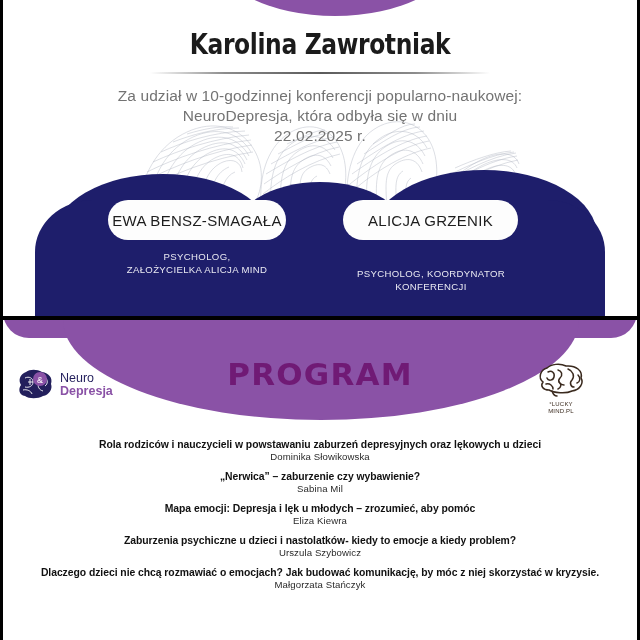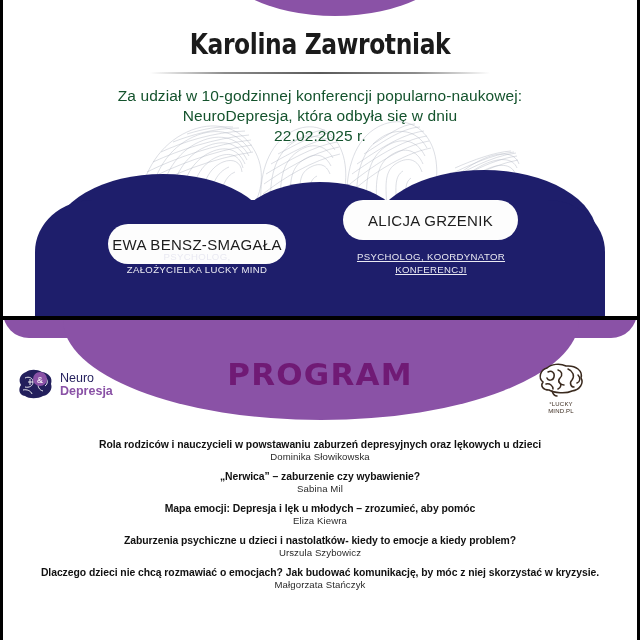--- a/index.html
+++ b/index.html
@@ -50,21 +50,21 @@
   }
   #name-rule {
     position:absolute; left:147px; top:72px; width:340px; height:2px;
     background:linear-gradient(to right, rgba(255,255,255,0) 0%, #8c8c8c 22%, #5a5a5a 50%, #8c8c8c 78%, rgba(255,255,255,0) 100%);
   }
   #award-text {
     position:absolute; left:60px; top:86px; width:514px;
     text-align:center;
     font-size:15.5px;
     line-height:20px;
-    color:#14532d;
+    color:#737373;
     letter-spacing:.1px;
   }
   #award-text div { white-space:nowrap; }
 
   
   #navy-block {
     position:absolute; left:32px; top:168px;
     width:570px; height:150px;
   }
   .navy-lobe { position:absolute; background:#1e1e6b; }
@@ -88,33 +88,33 @@
     background:#fdfdfd;
     border-radius:22px;
     height:40px;
     display:flex; align-items:center; justify-content:center;
     color:#1d1d1d;
     font-size:15px;
     letter-spacing:.3px;
     white-space:nowrap;
     padding:0 14px;
   }
-  #pill-left  { left:105px; top:200px; width:178px;margin-top:24px; }
+  #pill-left  { left:105px; top:200px; width:178px; }
   #pill-right { left:340px; top:200px; width:175px; }
 
   .speaker-role {
     position:absolute;
     text-align:center;
     color:#e9e9f2;
     font-size:9.6px;
     line-height:13px;
     letter-spacing:.35px;
   }
   #role-left  { left:95px; top:250px; width:198px; }
-  #role-right { left:330px; top:250px; width:196px;text-decoration:underline; }
+  #role-right { left:330px; top:267px; width:196px; }
 
   #divider-line {
     position:absolute; left:0; top:316px; width:634px; height:4px; background:#000;
   }
 
   
   #program-panel {
     position:absolute; left:0; top:320px; width:634px; height:320px;
     background:#fff; overflow:hidden;
   }
@@ -257,21 +257,21 @@
       <div class="navy-lobe" id="navy-lobe-l"></div>
       <div class="navy-lobe" id="navy-lobe-c"></div>
       <div class="navy-lobe" id="navy-lobe-r"></div>
       <div id="navy-body"></div>
     </div>
 
     <div class="speaker-pill" id="pill-left">EWA BENSZ-SMAGAŁA</div>
     <div class="speaker-pill" id="pill-right">ALICJA GRZENIK</div>
 
     <div class="speaker-role" id="role-left" style="white-space:pre-line">PSYCHOLOG,
-ZAŁOŻYCIELKA LUCKY MIND</div>
+ZAŁOŻYCIELKA ALICJA MIND</div>
     <div class="speaker-role" id="role-right" style="white-space:pre-line">PSYCHOLOG, KOORDYNATOR
 KONFERENCJI</div>
   </div>
 
   <div id="divider-line"></div>
 
   <div id="program-panel">
     <div id="purple-tab-l"></div>
     <div id="purple-tab-r"></div>
     <div id="purple-shape"></div>

